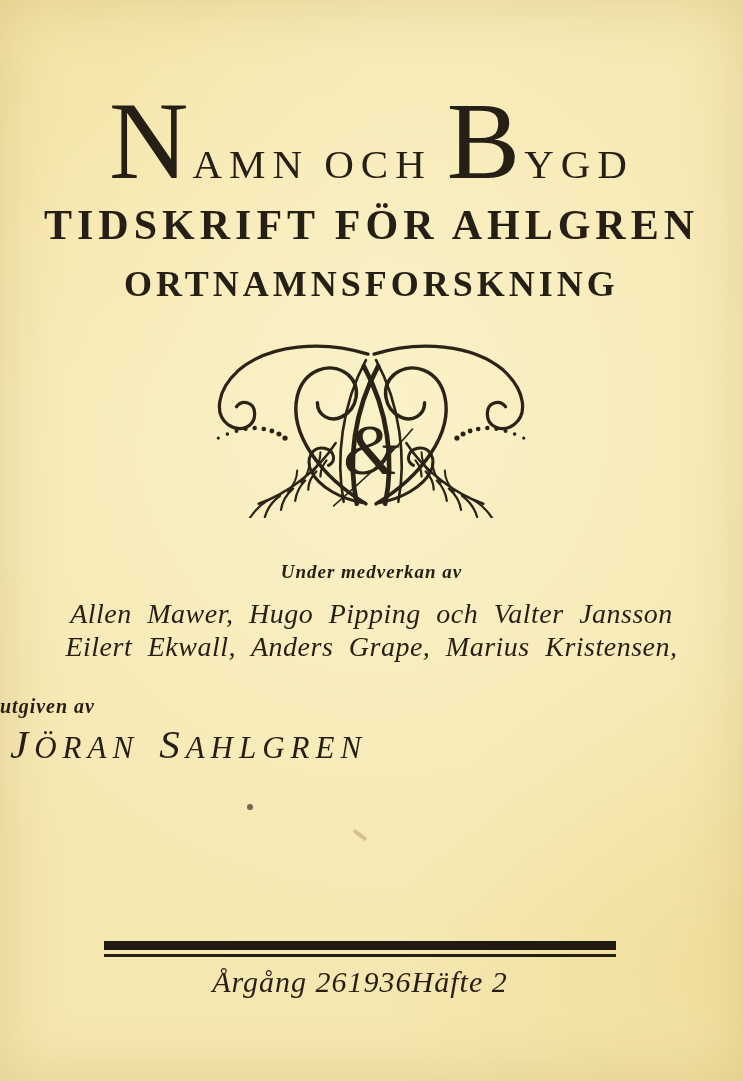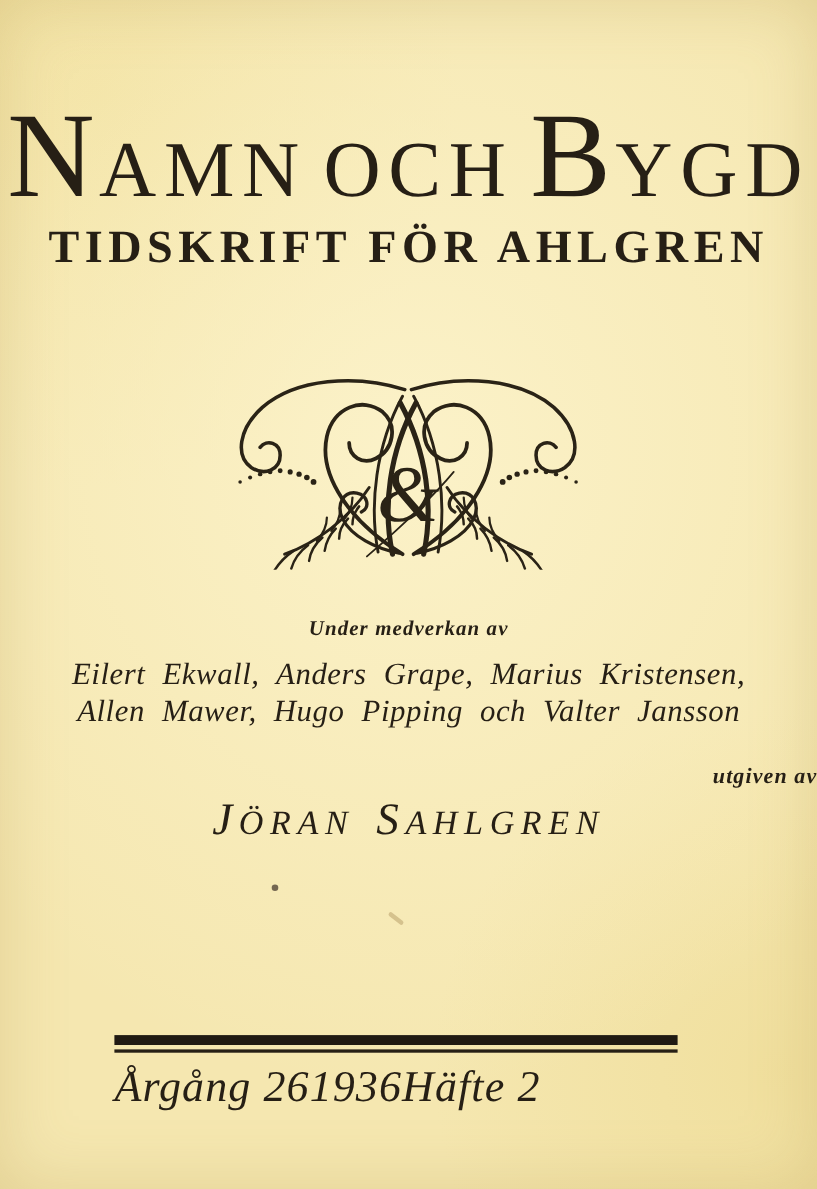--- a/index.html
+++ b/index.html
@@ -16,21 +16,21 @@
     font-family:"Liberation Serif", serif;
   }
   .ink{color:#261f15;}
   
   .title{
     position:absolute;top:86px;left:0;width:100%;
     text-align:center;white-space:nowrap;line-height:1;
     letter-spacing:4px;
   }
   .t-big{font-size:110px;}
-  .t-small{font-size:72px;letter-spacing:7px;}
+  .t-small{font-size:41px;letter-spacing:7px;}
   .t-word{margin:0 15px;}
   
   .subtitle1{
     position:absolute;top:204px;left:0;width:100%;text-align:center;
     font-size:42px;font-weight:bold;letter-spacing:5px;line-height:1;
   }
   .subtitle2{
     position:absolute;top:266px;left:0;width:100%;text-align:center;
     font-size:36px;font-weight:bold;letter-spacing:4px;line-height:1;
   }
@@ -41,54 +41,55 @@
     position:absolute;top:562px;left:0;width:100%;text-align:center;
     font-size:19px;font-style:italic;font-weight:bold;letter-spacing:1px;line-height:1;
   }
   .contrib-names{
     position:absolute;top:597px;left:0;width:100%;text-align:center;
     font-size:28px;font-style:italic;line-height:33px;word-spacing:8px;
     letter-spacing:.5px;
   }
   
   .pub-heading{
-    position:absolute;top:696px;left:0;width:100%;text-align:right;
+    position:absolute;top:696px;left:0;width:100%;text-align:left;
     font-size:20px;font-style:italic;font-weight:bold;letter-spacing:1px;line-height:1;
   }
   .pub-name{
-    position:absolute;top:724px;left:0;width:100%;text-align:center;
+    position:absolute;top:724px;left:0;width:100%;text-align:left;
     font-style:italic;letter-spacing:6px;white-space:nowrap;line-height:1;
   }
   .p-big{font-size:41px;}
   .p-small{font-size:31px;}
   .p-word{margin:0 10px;}
   
   .speck{position:absolute;left:247px;top:804px;width:6px;height:6px;border-radius:50%;
     background:#5d5040;opacity:.85;}
   .smudge{position:absolute;left:352px;top:833px;width:16px;height:4px;border-radius:2px;
     background:#b9a06c;opacity:.55;transform:rotate(38deg);}
   
   .rule-thick{position:absolute;left:104px;top:941px;width:512px;height:9px;background:#201a12;}
   .rule-thin{position:absolute;left:104px;top:954px;width:512px;height:3px;background:#261f15;}
   .footer-row{
     position:absolute;left:104px;top:962px;width:512px;
-    display:flex;justify-content:flex-start;align-items:baseline;
-    font-size:40px;font-style:italic;letter-spacing:1px;line-height:1.3;
+    display:flex;justify-content:center;align-items:baseline;
+    font-size:30px;font-style:italic;letter-spacing:1px;line-height:1.3;
   }
 </style>
 </head>
 <body>
 
 <div class="page">
 
   <div class="title ink">
     <span><span class="t-big">N</span><span class="t-small">AMN</span></span><span class="t-small t-word">OCH</span><span><span class="t-big">B</span><span class="t-small">YGD</span></span>
   </div>
 
   <div class="subtitle1 ink">TIDSKRIFT FÖR AHLGREN</div>
+  <div class="subtitle2 ink">ORTNAMNSFORSKNING</div>
 
   <svg class="ornament" viewBox="0 0 350 176" fill="none" stroke="#2a2316" stroke-linecap="round">
     <g>
       <path stroke-width="3.2" d="M 172 14 C 128 0, 74 4, 44 30 C 22 50, 20 74, 34 84 C 46 92, 60 86, 60 73 C 60 62, 48 58, 42 66"></path>
       <path stroke-width="3.4" d="M 170 162 C 124 134, 94 92, 102 56 C 108 30, 134 20, 152 34 C 166 46, 162 68, 146 76 C 134 82, 122 74, 122 62"></path>
       <path stroke-width="2.6" d="M 148 160 C 140 118, 146 64, 170 20"></path>
       <path stroke-width="4.6" d="M 161 162 C 152 120, 158 70, 182 26"></path>
       <path stroke-width="3" d="M 167 161 C 146 157, 124 146, 116 130 C 110 117, 117 105, 129 107 C 139 109, 141 120, 133 124"></path>
       <path stroke-width="2.6" d="M 64 162 C 92 152, 122 130, 140 102"></path>
       <path stroke-width="2.2" d="M 72 159 C 63 165, 57 173, 54 178"></path>
@@ -139,22 +140,22 @@
           <circle cx="84" cy="93" r="2.5"></circle>
         <circle cx="90" cy="97" r="2.6"></circle>
       </g>
     </g>
     <path stroke-width="1.6" d="M 138 164 C 168 138, 196 112, 216 88"></path>
     <text x="175" y="132" text-anchor="middle" fill="#2a2316" stroke="none" font-family="Liberation Serif, serif" font-style="italic" font-size="72">&amp;</text>
   </svg>
 
   <div class="contrib-heading ink">Under medverkan av</div>
   <div class="contrib-names ink">
+    <div>Allen Mawer, Hugo Pipping och Valter Jansson</div>
     <div>Eilert Ekwall, Anders Grape, Marius Kristensen,</div>
-    <div>Allen Mawer, Hugo Pipping och Valter Jansson</div>
   </div>
 
   <div class="pub-heading ink">utgiven av</div>
   <div class="pub-name ink">
     <span class="p-word"><span class="p-big">J</span><span class="p-small">ÖRAN</span></span><span class="p-word"><span class="p-big">S</span><span class="p-small">AHLGREN</span></span>
   </div>
 
   <div class="speck"></div>
   <div class="smudge"></div>
 

